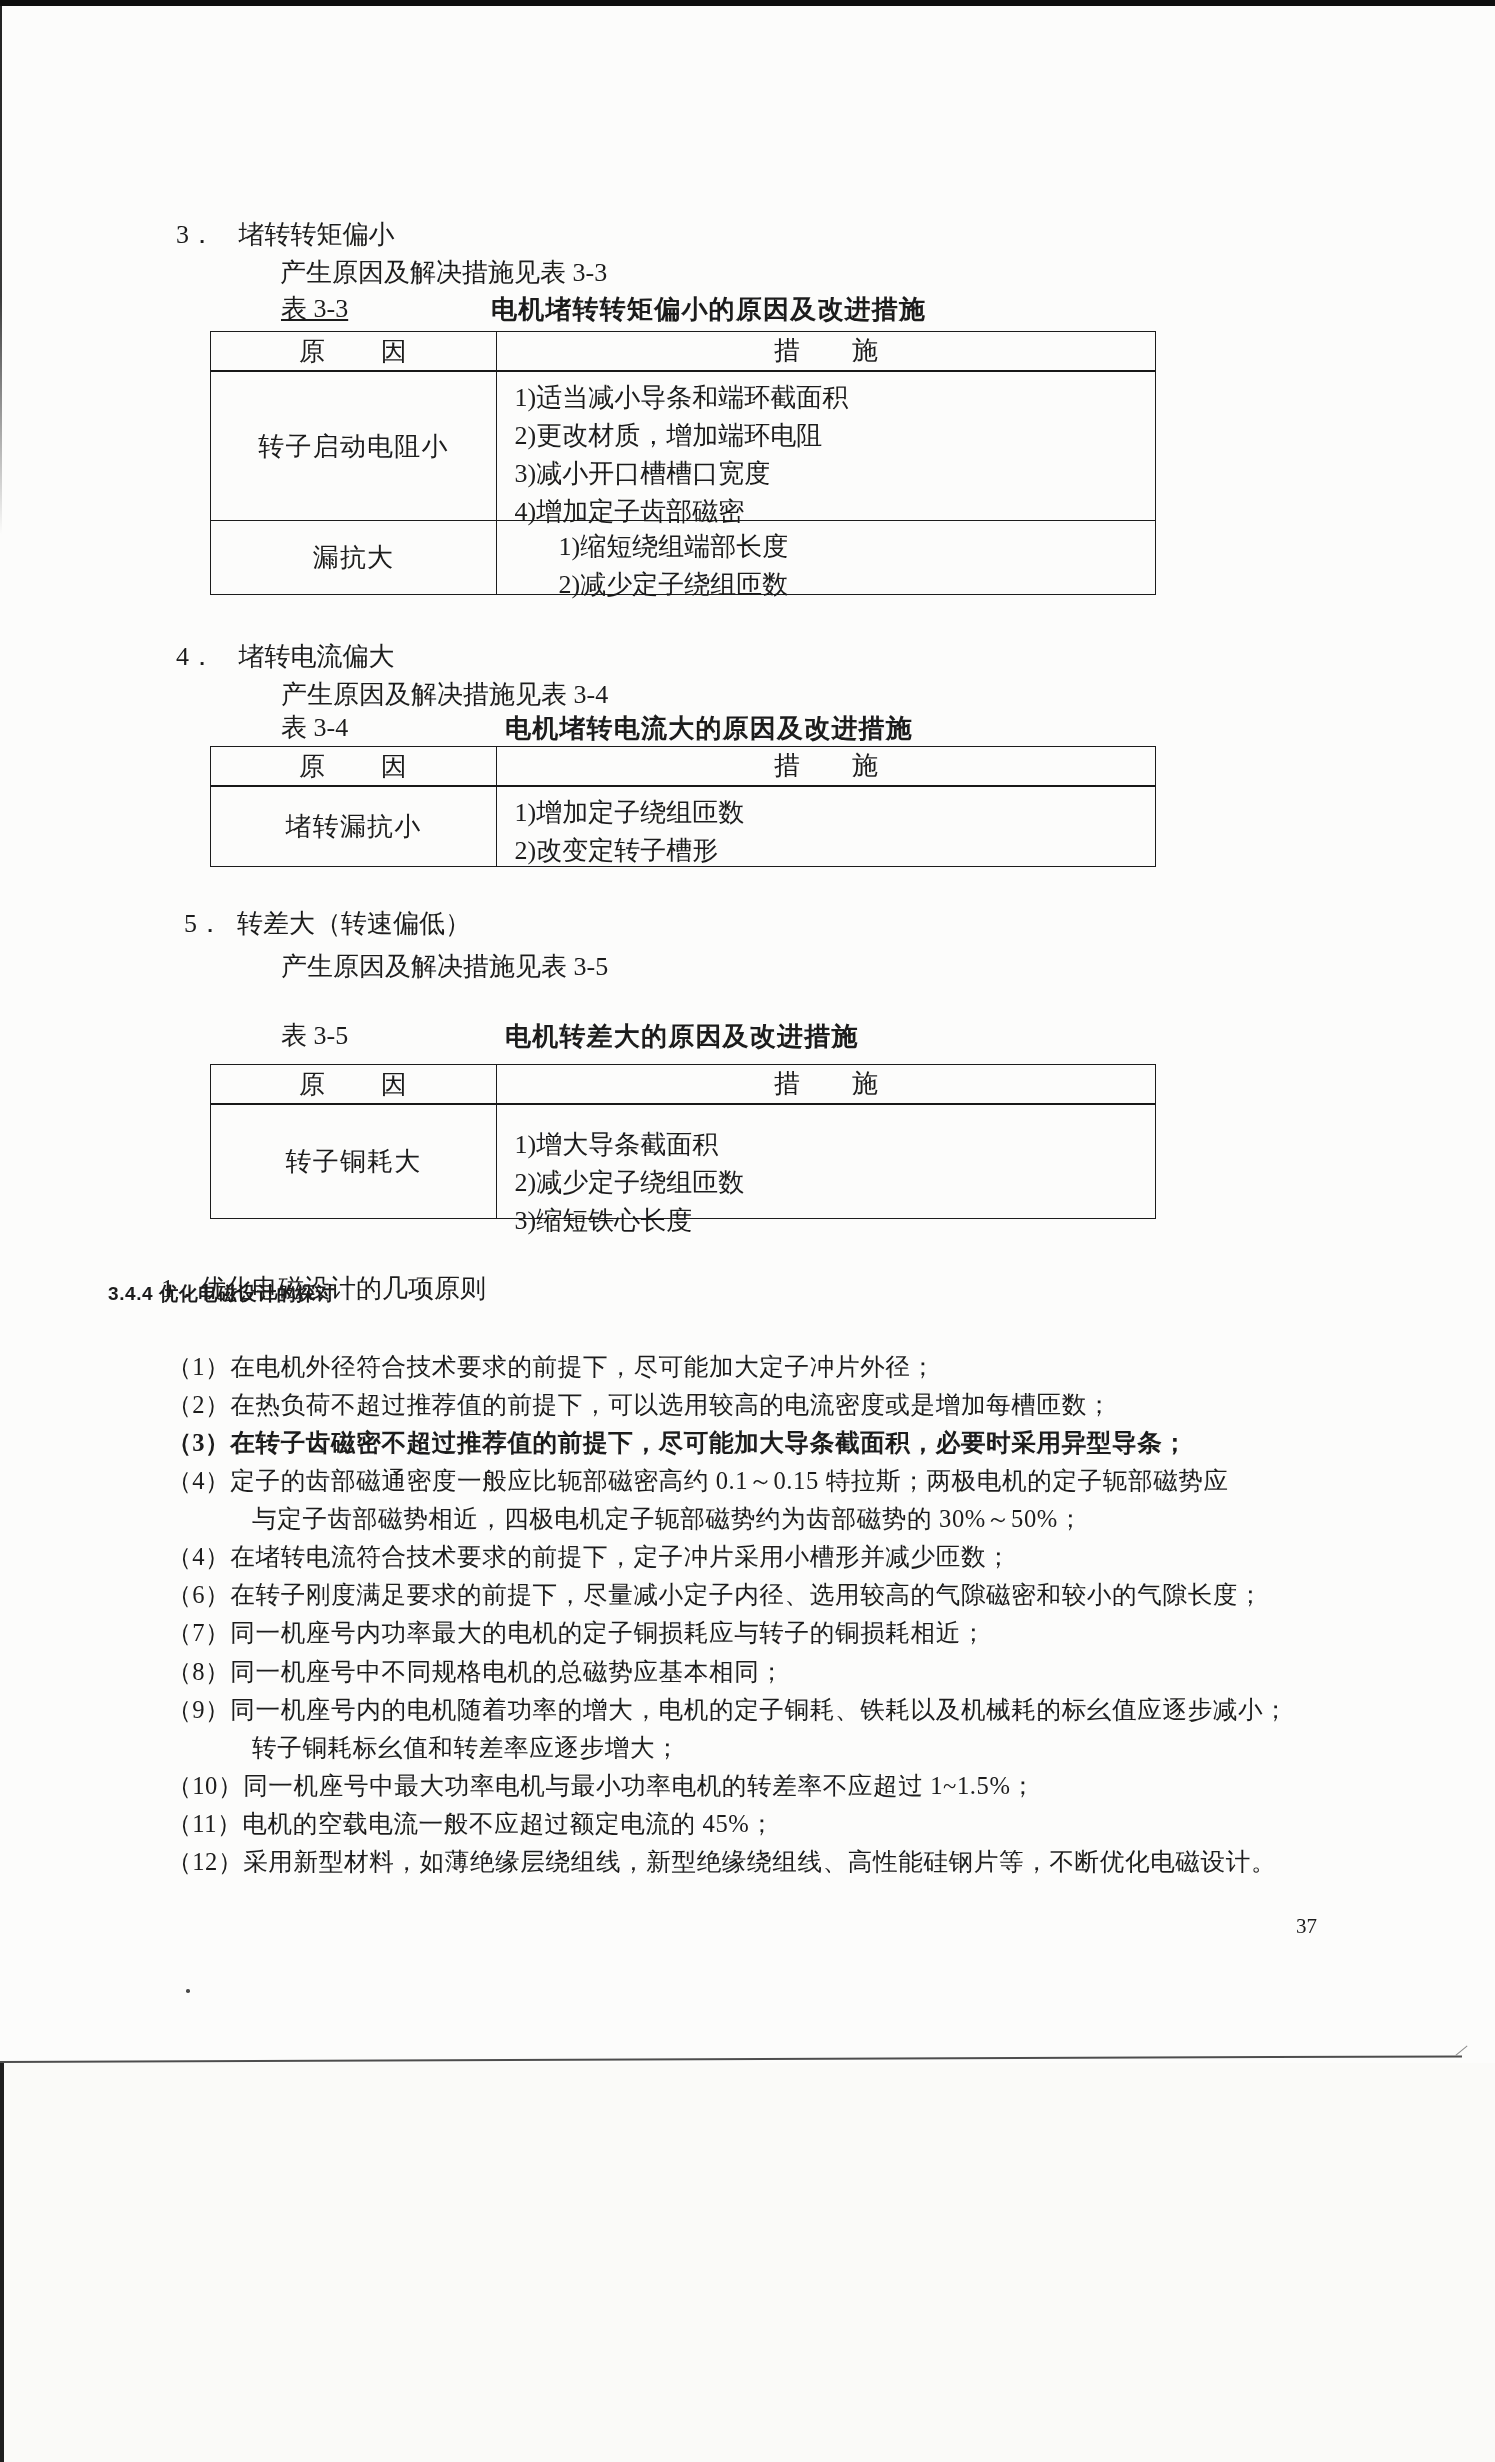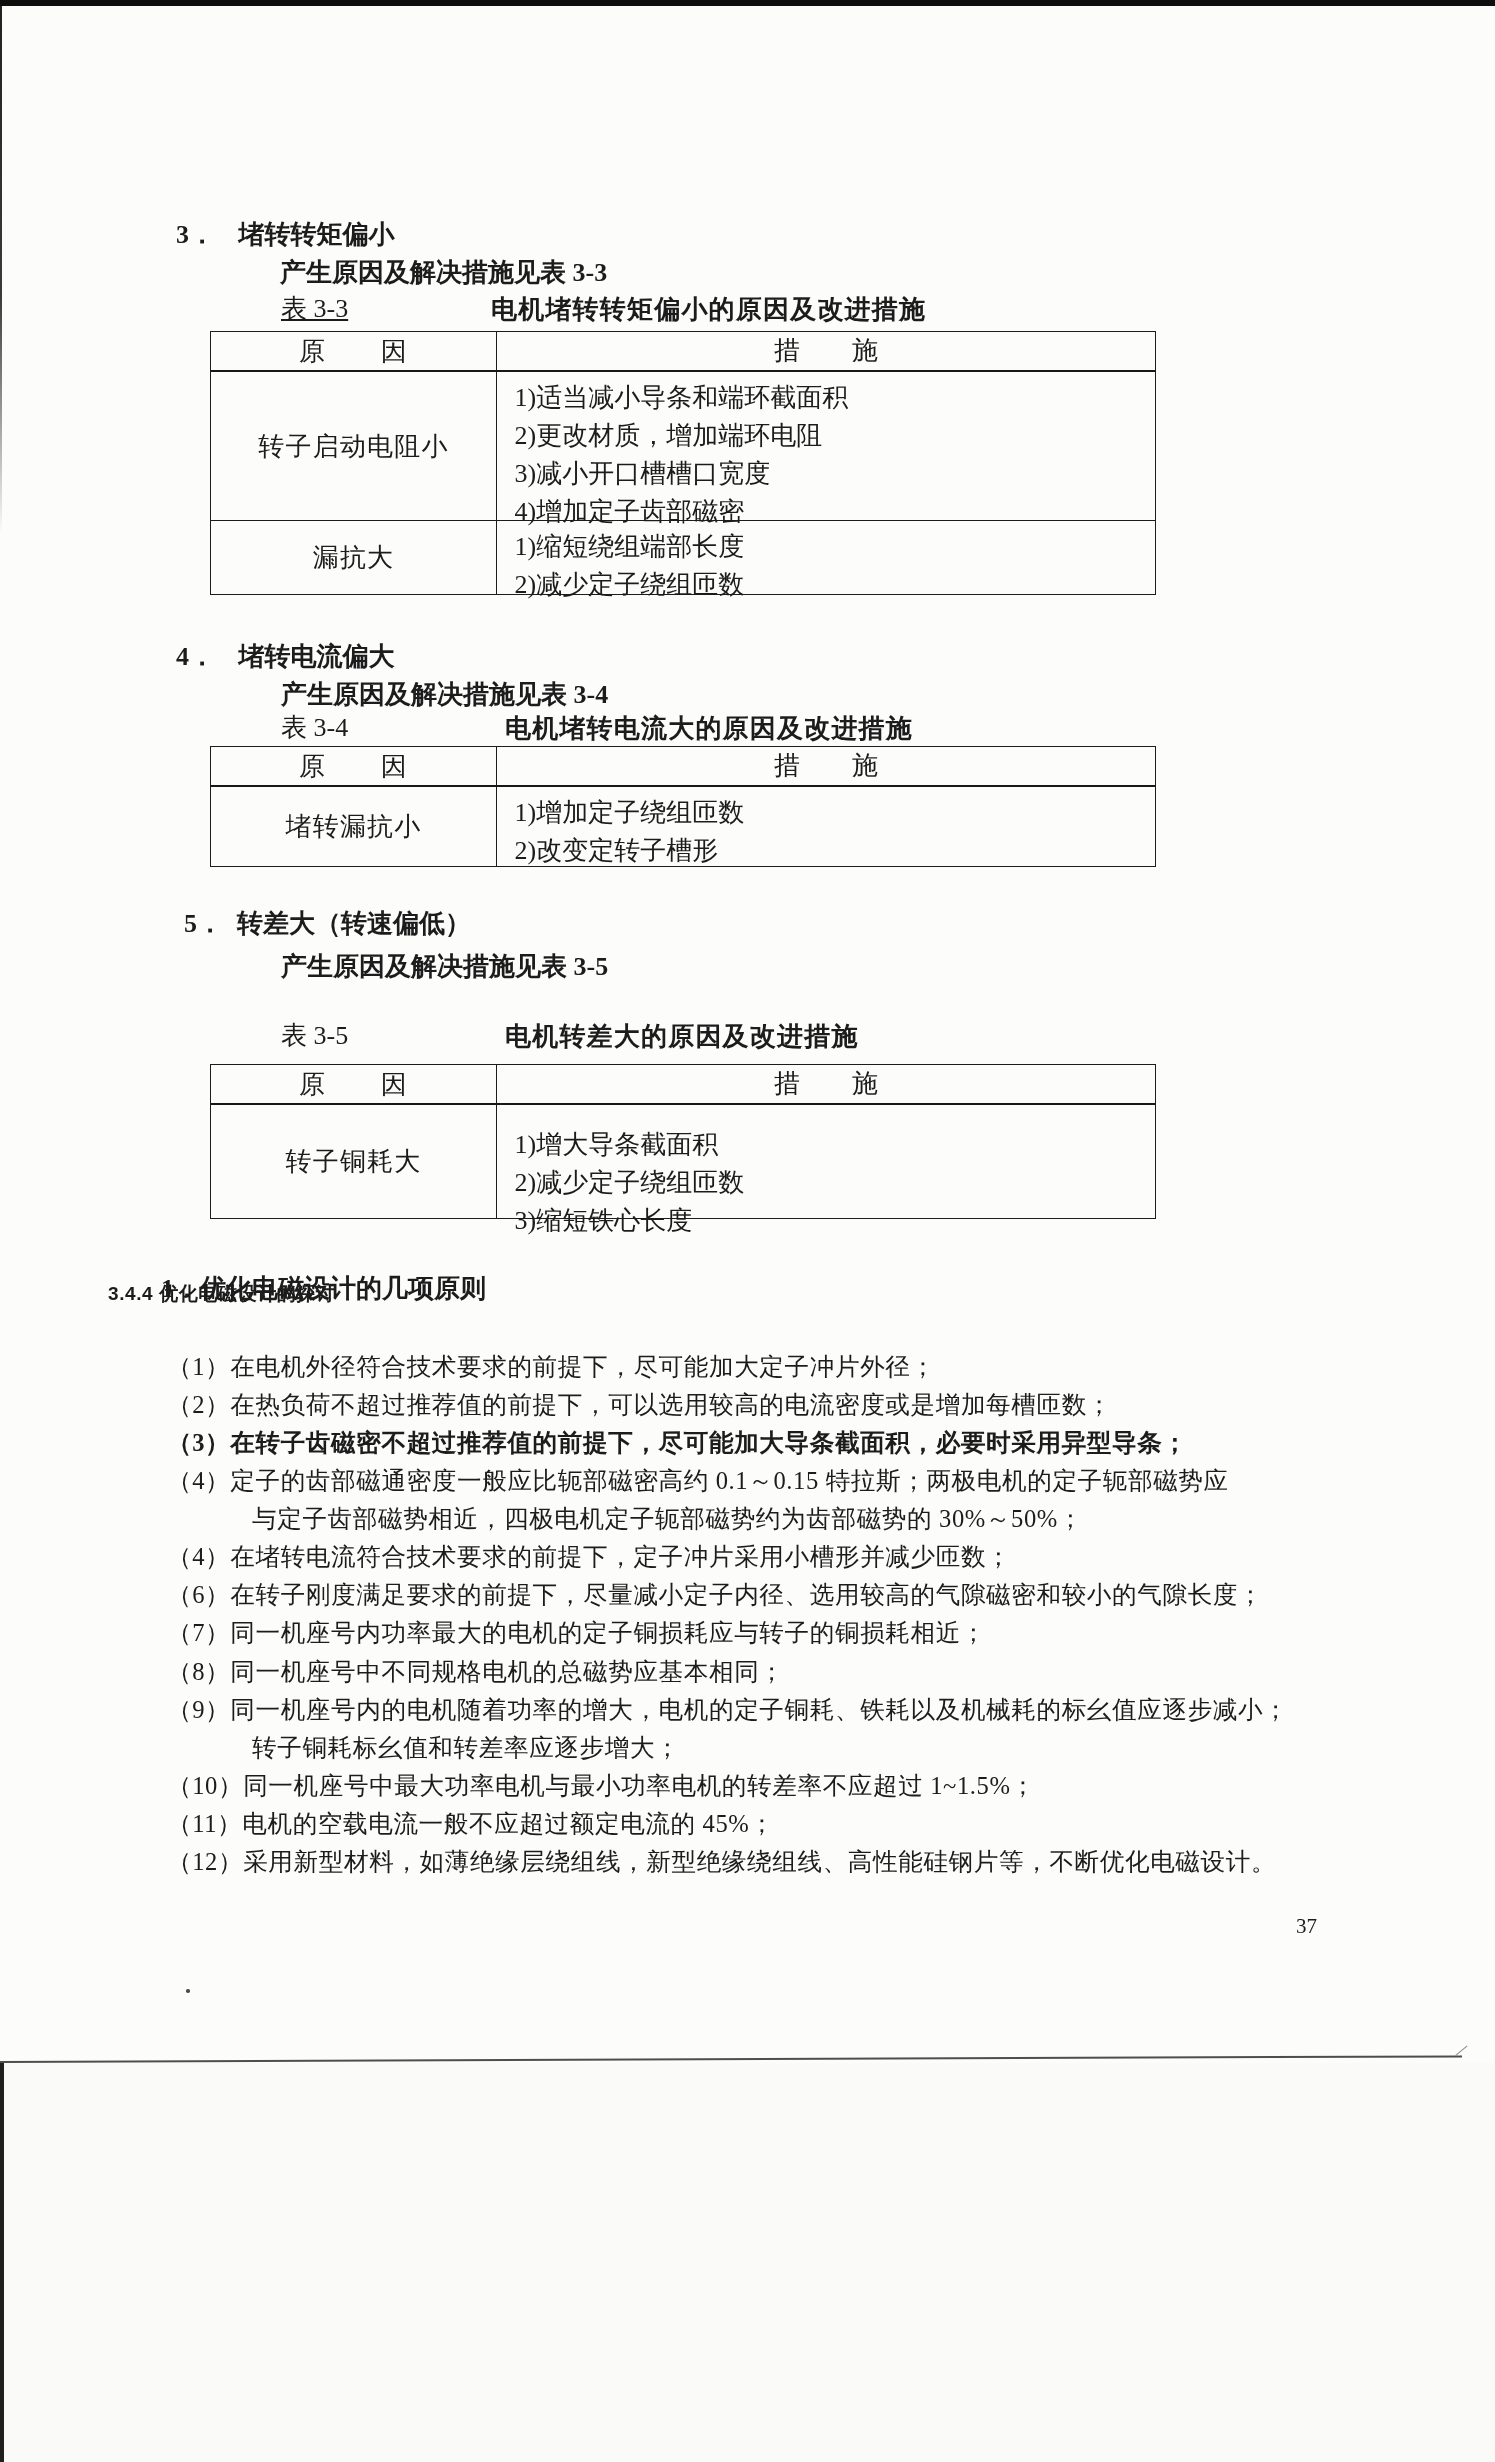--- a/index.html
+++ b/index.html
@@ -17,21 +17,21 @@
     background:linear-gradient(#222 0%,#3a3a3a 55%,rgba(60,60,60,0) 100%);}
   .page-separator{position:absolute;left:0;top:2061px;width:1462px;height:1.8px;background:#4d4d4d;
     transform:rotate(-0.22deg);transform-origin:left center;}
   .separator-hook{position:absolute;left:1454px;top:2050px;width:15.2px;height:1.2px;background:#8a8a8a;
     transform:rotate(-40deg);}
   .scan-left-line-lower{position:absolute;left:0;top:2063px;width:4.1px;height:399px;background:#1f1f1f;}
   .lower-sheet{position:absolute;left:0;top:2063px;width:1495px;height:399px;background:#fafaf8;}
   .noise-dot{position:absolute;width:3.5px;height:3.5px;border-radius:50%;background:#4a4a4a;}
 
   
-  .body-text{position:absolute;font-size:26px;line-height:33px;white-space:nowrap;font-weight:bold;}
+  .body-text{position:absolute;font-size:26px;line-height:33px;white-space:nowrap;}
   .sec-num{display:inline-block;}
   .sec-name{display:inline-block;margin-left:23.5px;}
   .caption-label{position:absolute;font-size:26px;line-height:32px;white-space:nowrap;}
   .caption-title{position:absolute;font-size:26px;line-height:32px;white-space:nowrap;
     font-family:"Liberation Sans","DejaVu Sans",sans-serif;font-weight:bold;letter-spacing:1.2px;}
   .heading-344{position:absolute;font-size:19px;line-height:34px;white-space:nowrap;
     font-family:"Liberation Sans","DejaVu Sans",sans-serif;font-weight:bold;letter-spacing:0.6px;margin-top:16px;}
   .item-line{position:absolute;font-size:24.6px;line-height:30.5px;white-space:nowrap;letter-spacing:0.6px;margin-top:15px;}
   .page-number{position:absolute;font-size:21px;line-height:32px;}
 
@@ -75,21 +75,21 @@
     </div>
     <div class="tr" style="height:148px;">
       <div class="td cause">转子启动电阻小</div>
       <div class="td meas">
         <div class="mline">1)适当减小导条和端环截面积</div>
         <div class="mline">2)更改材质，增加端环电阻</div>
         <div class="mline">3)减小开口槽槽口宽度</div>
         <div class="mline">4)增加定子齿部磁密</div>
       </div>
     </div>
-    <div class="tr" style="height:73px;">
+    <div class="tr" style="height:73px;gap:44px;">
       <div class="td cause">漏抗大</div>
       <div class="td meas">
         <div class="mline">1)缩短绕组端部长度</div>
         <div class="mline">2)减少定子绕组匝数</div>
       </div>
     </div>
   </div>
 
   <div class="body-text" style="left:176px;top:640px;">
     <span class="sec-num">4．</span><span class="sec-name">堵转电流偏大</span>

